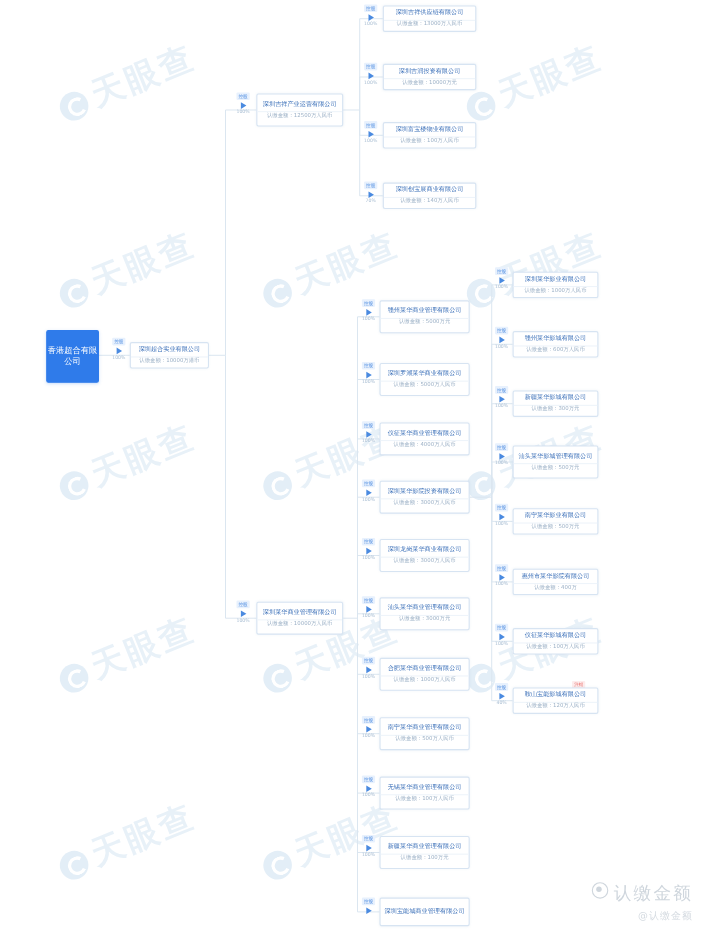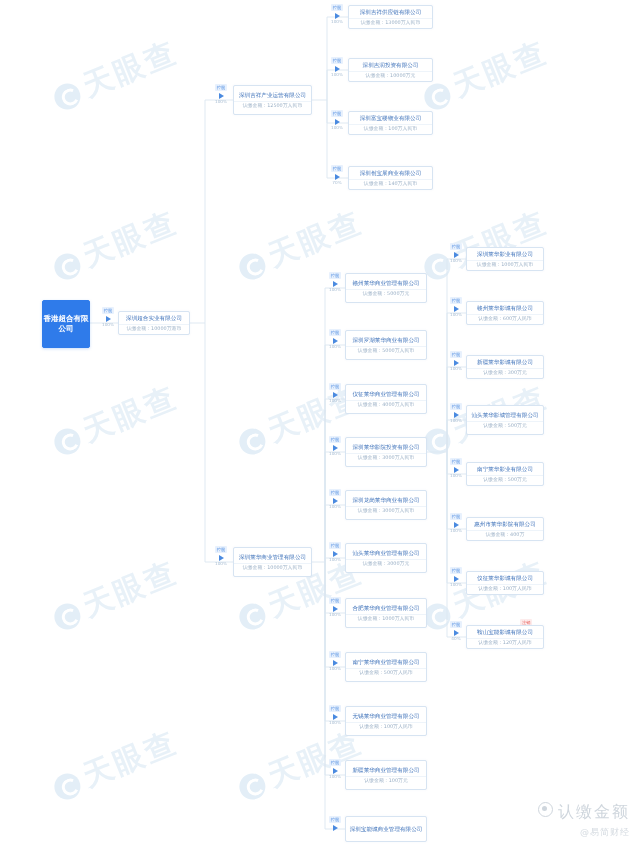--- a/index.html
+++ b/index.html
@@ -30,21 +30,20 @@
   
   #edges{position:absolute;left:0;top:0;width:640px;height:853px;pointer-events:none;}
 
   
   .root-node{
     position:absolute;background:#2f7bea;border:1px solid #2f7bea;
     border-radius:2px;color:#ffffff;
     display:flex;align-items:center;justify-content:center;
     text-align:center;line-height:1.35;font-size:7.5px;
     box-shadow:0 1px 3px rgba(47,123,234,.25);
-    font-weight:bold;
   }
 
   
   .node{
     position:absolute;background:#ffffff;border:1px solid #d7e4f2;
     border-radius:2px;box-sizing:border-box;
     display:flex;flex-direction:column;justify-content:center;
     box-shadow:0 0 2px rgba(120,160,200,.10);
   }
   .node .nm{
@@ -450,16 +449,16 @@
     <span class="pct">40%</span>
   </div>
   <div class="status" style="left:520px;top:619px;">注销</div>
   <div class="node has-amt" style="left:466px;top:625px;width:78px;height:24px;">
     <div class="nm">鞍山宝能影城有限公司</div>
     <div class="amt">认缴金额：120万人民币</div>
   </div>
 
   <div class="corner">
     <div class="c1"><span class="ring"></span><span>认缴金额</span></div>
-    <div class="c2">@易简财经</div>
+    <div class="c2">@认缴金额</div>
   </div>
 
 </div>
 
 </body></html>

